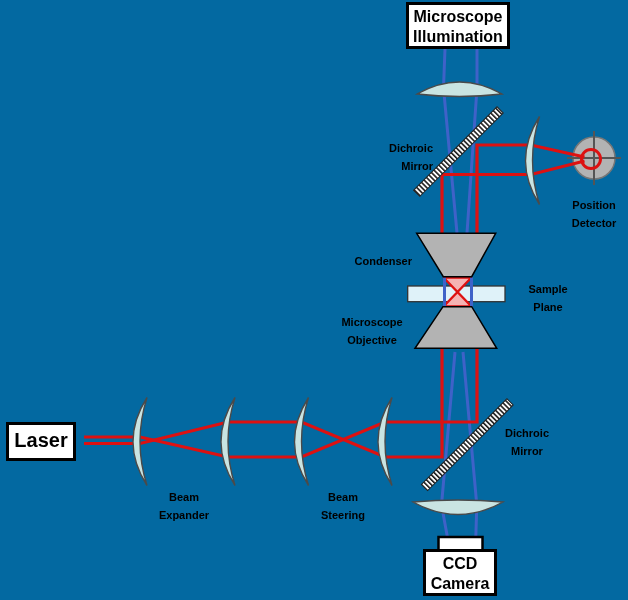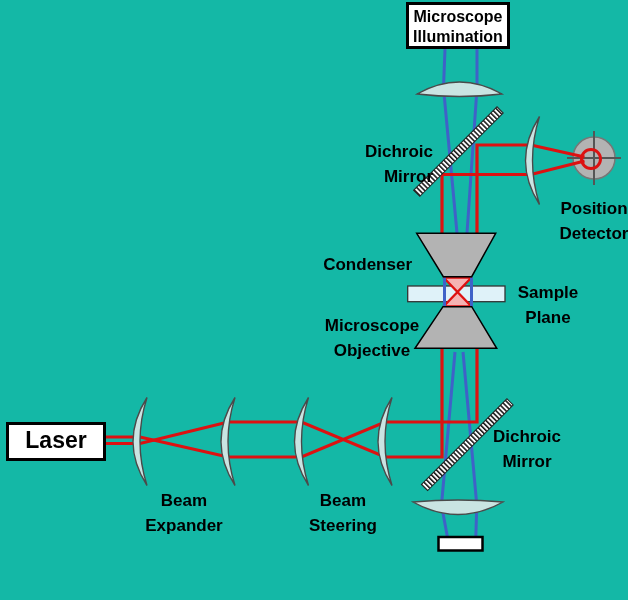--- a/index.html
+++ b/index.html
@@ -1,46 +1,46 @@
 <!DOCTYPE html>
 <html style="--laser-beam: #dd1111; --illumination-beam: #3f62c8; --lens-fill: #c9e4e2; --component-fill: #b3b3b3; --sample-fill: #dff2f9; --focus-fill: #f5b3b3;"><head>
 <meta charset="utf-8">
 <style>
   html,body { margin:0; padding:0; background:#fff; }
   #stage {
     position:relative; width:628px; height:600px; overflow:hidden;
-    background:#14b8a6; font-family:"Liberation Sans", sans-serif;
+    background:#0369a1; font-family:"Liberation Sans", sans-serif;
   }
   #stage svg { position:absolute; left:0; top:0; }
 
   .beam-blue { stroke:var(--illumination-beam,#3f62c8); stroke-width:3; fill:none; }
   .beam-red  { stroke:var(--laser-beam,#dd1111); stroke-width:3.2; fill:none; stroke-linejoin:miter; }
   .lens      { fill:var(--lens-fill,#c9e4e2); stroke:#4a4a4a; stroke-width:1.4; }
   .graycomp  { fill:var(--component-fill,#b3b3b3); stroke:#000; stroke-width:1.5; }
   .sampleplane { fill:var(--sample-fill,#dff2f9); stroke:#333; stroke-width:1.3; }
   .focuscone { fill:var(--focus-fill,#f5b3b3); stroke:var(--laser-beam,#dd1111); stroke-width:2.4; stroke-linejoin:bevel; }
   .mirrorband { fill:url(#hatch); stroke:#222; stroke-width:1; }
   .crossline { stroke:#555; stroke-width:2; }
   .ring { fill:none; stroke:var(--laser-beam,#dd1111); stroke-width:3; }
   .mount { fill:#fff; stroke:#000; stroke-width:2.5; }
 
   .box {
     position:absolute; box-sizing:border-box; background:#fff;
     border:3px solid #000; color:#000; font-weight:bold; text-align:center;
     white-space:pre-line; line-height:20px; font-size:16px;
   }
   .lbl {
-    position:absolute; color:#000; font-weight:bold; font-size:17px;
-    line-height:25px; white-space:pre-line;
+    position:absolute; color:#000; font-weight:bold; font-size:11px;
+    line-height:18px; white-space:pre-line;
   }
   .t-right { text-align:right; }
   .t-center { text-align:center; }
 
   #box-illumination { left:406px; top:2px;  width:104px; height:47px; padding-top:2px; }
-  #box-laser        { left:6px;  top:422px; width:100px;  height:39px; font-size:23px; line-height:31px; }
+  #box-laser        { left:6px;  top:422px; width:70px;  height:39px; font-size:20px; line-height:31px; }
   #box-ccd          { left:423px; top:549px; width:74px; height:47px; padding-top:2px; }
 
   #lbl-dichroic-top    { left:345px; top:139px; width:88px; }
   #lbl-position-detector { left:552px; top:196px; width:84px; }
   #lbl-condenser       { left:318px; top:244px; width:94px;margin-top:8px; }
   #lbl-sample-plane    { left:508px; top:280px; width:80px;text-align:center; }
   #lbl-objective       { left:320px; top:313px; width:104px; }
   #lbl-dichroic-bottom { left:487px; top:424px; width:80px; }
   #lbl-beam-expander   { left:134px; top:488px; width:100px; }
   #lbl-beam-steering   { left:293px; top:488px; width:100px; }
@@ -105,20 +105,22 @@
     <g transform="rotate(-45 424.5 487.5)">
       <rect class="mirrorband" x="424.5" y="483.1" width="121" height="8.8"></rect>
     </g>
 
     <rect class="mount" x="438.5" y="537" width="44" height="13.5"></rect>
   </svg>
 
   <div class="box" id="box-illumination">Microscope
 Illumination</div>
   <div class="box" id="box-laser">Laser</div>
+  <div class="box" id="box-ccd">CCD
+Camera</div>
 
   <div class="lbl t-right" id="lbl-dichroic-top">Dichroic
 Mirror</div>
   <div class="lbl t-center" id="lbl-position-detector">Position
 Detector</div>
   <div class="lbl t-right" id="lbl-condenser">Condenser</div>
   <div class="lbl t-center" id="lbl-sample-plane">Sample
 Plane</div>
   <div class="lbl t-center" id="lbl-objective">Microscope
 Objective</div>

